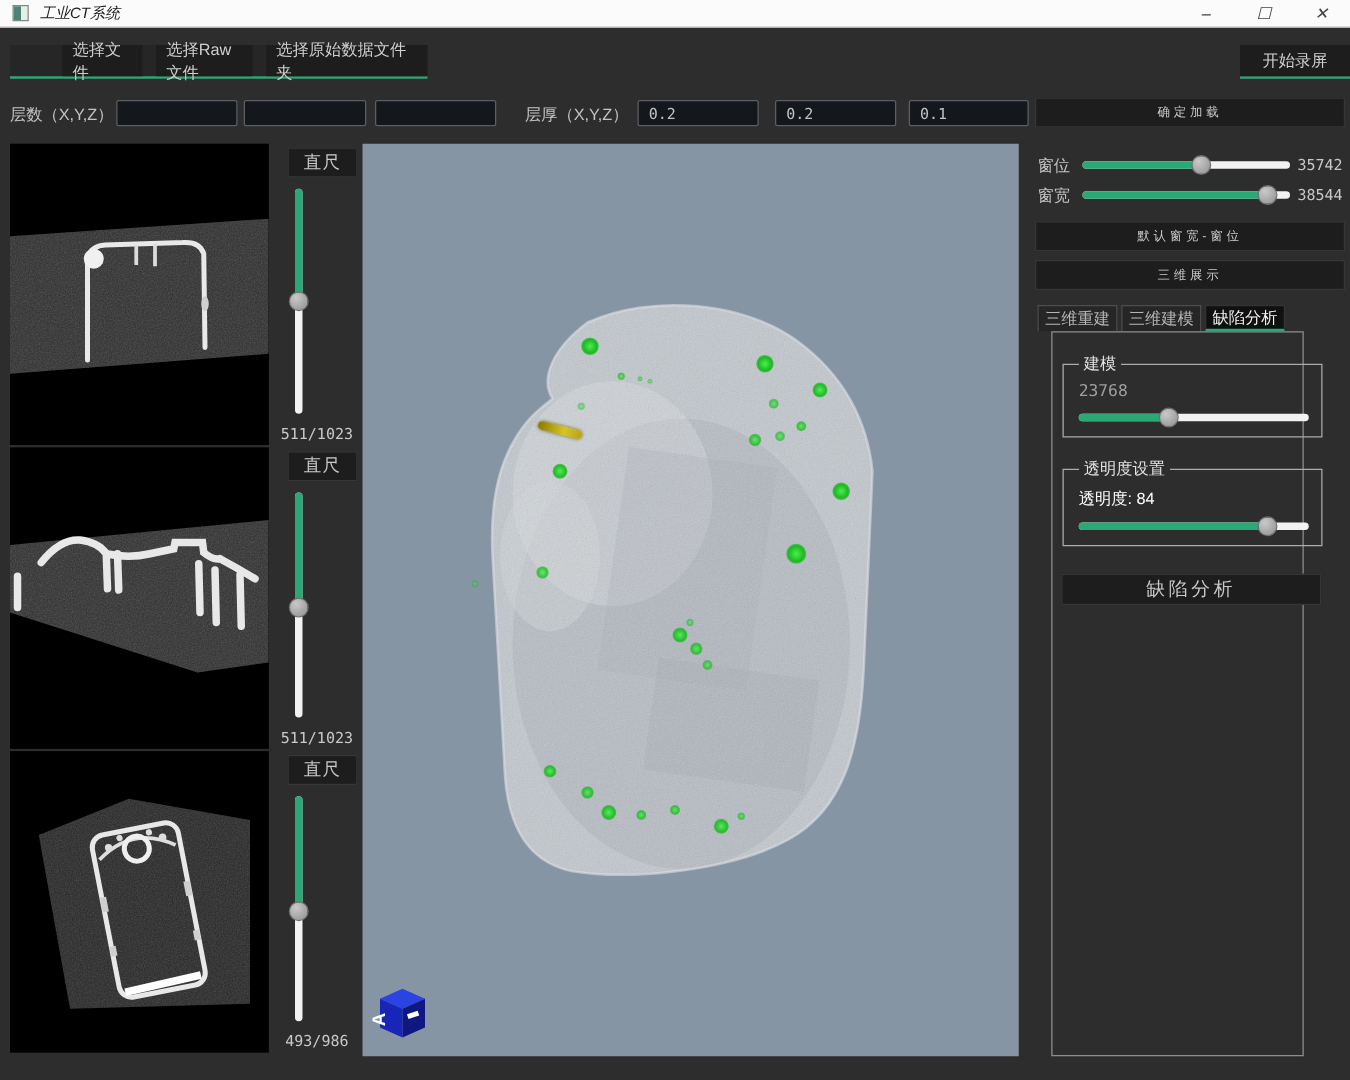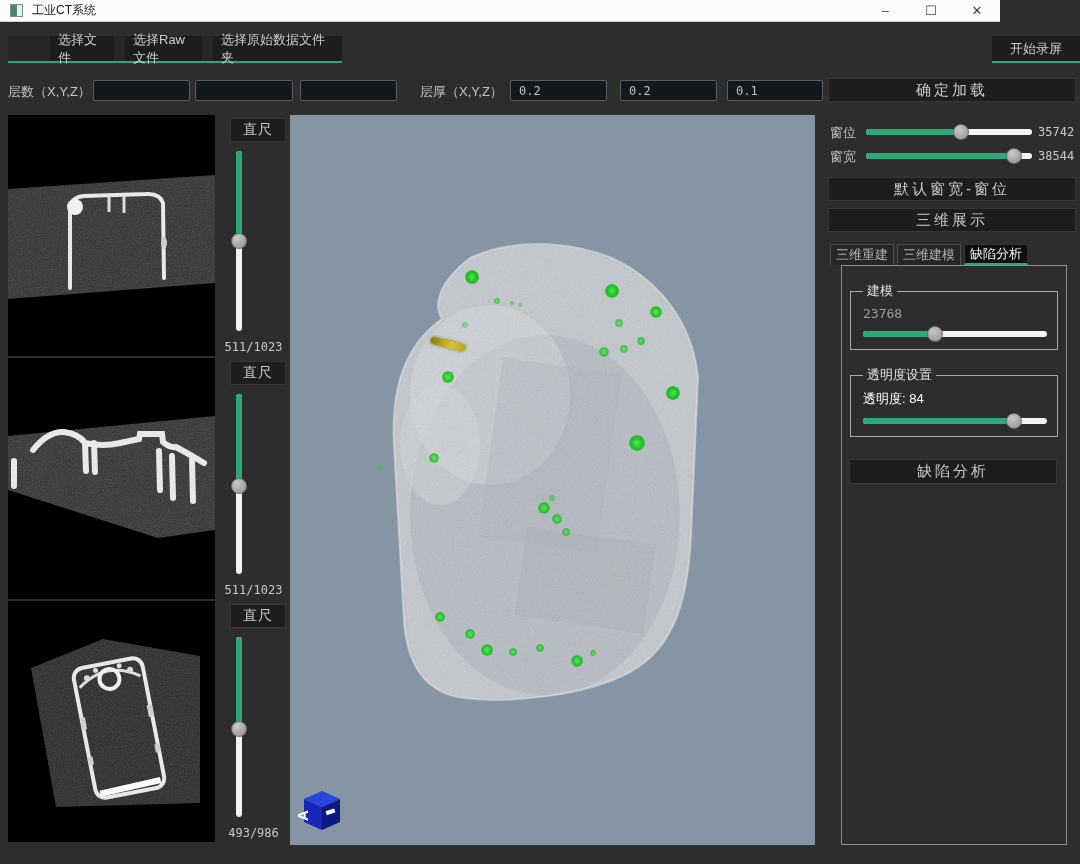--- a/index.html
+++ b/index.html
@@ -1,23 +1,23 @@
 <!DOCTYPE html>
 <html><head>
 <meta charset="utf-8">
 <style>
   * { margin:0; padding:0; box-sizing:border-box; }
   html,body { width:1080px; height:864px; overflow:hidden; background:#2d2d2d;
               font-family:"Liberation Sans", sans-serif; }
   #app { position:relative; width:1080px; height:864px; background:#2d2d2d; }
 
   
-  .titlebar { position:absolute; left:0; top:0; width:1000px; height:22px;
+  .titlebar { position:absolute; left:0; top:0; width:1080px; height:22px;
               background:#fbfbfb; border-bottom:1px solid #d0d0d0;
-              display:flex; align-items:center; }
+              display:flex; align-items:center;font-style:italic; }
   .app-icon { width:13px; height:13px; margin-left:10px; border:1px solid #7a8a85;
               background:linear-gradient(90deg,#4d8276 0 55%, #e8efe9 55%); }
   .title-text { margin-left:9px; font-size:12px; color:#1a1a1a; }
   .win-controls { margin-left:auto; display:flex; height:22px; }
   .win-btn { width:46px; height:22px; display:flex; align-items:center; justify-content:center;
              color:#444; font-size:13px; cursor:default; }
 
   
   .dbtn { background:#1d1d1d; border:1px solid #363636; color:#c9c9c9;
           display:flex; align-items:center; justify-content:center; cursor:default; }
@@ -57,37 +57,37 @@
               background:#8695a4; overflow:hidden; }
   .defect { position:absolute; border-radius:50%;
             background:radial-gradient(circle, #49f04e 0%, #1cb822 55%, rgba(28,184,34,0) 100%);
             transform:translate(-50%,-50%); }
   .streak { position:absolute; border-radius:4px;
             background:linear-gradient(90deg,#8a7a08,#d8c325 60%,#b5a415);
             transform:translate(-50%,-50%); box-shadow:0 0 3px #6e6403; }
   .logo-cube { position:absolute; left:8px; bottom:14px; width:44px; height:44px; }
 
   
-  .rbtn { position:absolute; left:828px; width:248px; height:24px; font-size:15px;
+  .rbtn { position:absolute; left:828px; width:248px; height:24px; font-size:10px;
           letter-spacing:3px; }
   .slider-row-label { position:absolute; left:830px; font-size:13px; color:#c4c4c4; }
   .htrack { position:absolute; height:6px; background:#f2f2f2; border-radius:3px; }
   .hfill  { position:absolute; left:0; top:0; height:6px; background:#2aa876; border-radius:3px; }
   .hknob  { position:absolute; top:3px; width:16px; height:16px; border-radius:50%;
             background:radial-gradient(circle at 35% 30%, #c9c9c9, #8f8f8f);
             border:1px solid #6f6f6f; transform:translate(-50%,-50%); }
   .slider-value { position:absolute; font-size:12px; color:#c9c9c9;
                   font-family:"DejaVu Sans Mono", monospace; }
 
   .tabs { position:absolute; left:830px; top:244px; display:flex; gap:3px;text-align:center; }
   .tab { height:21px; padding:0 5px; font-size:13px; display:flex; align-items:center;
          background:#262626; border:1px solid #4d4d4d; border-bottom:none; color:#b5b5b5; }
   .tab.active { background:#101010; color:#f2f2f2; border-color:#333;
                 border-bottom:2px solid #2aa876; }
-  .tab-frame { position:absolute; left:841px; top:265px; width:226px; height:580px;
+  .tab-frame { position:absolute; left:841px; top:265px; width:202px; height:580px;
                border:1px solid #8f8f8f; background:#2d2d2d; }
 
   fieldset.group { position:absolute; left:8px; width:208px; border:1px solid #a9adad;
                    padding:4px 10px 12px 10px; background:transparent; }
   fieldset.group legend { font-size:13px; color:#e3e3e3; padding:0 4px; margin-left:2px; }
   .group-value { font-size:13px; color:#9f9f9f; font-family:"DejaVu Sans Mono", monospace;
                  margin:2px 0 10px 2px; }
   .gtrack { position:relative; width:184px; height:6px; background:#f2f2f2;
             border-radius:3px; margin-left:2px; }
 

